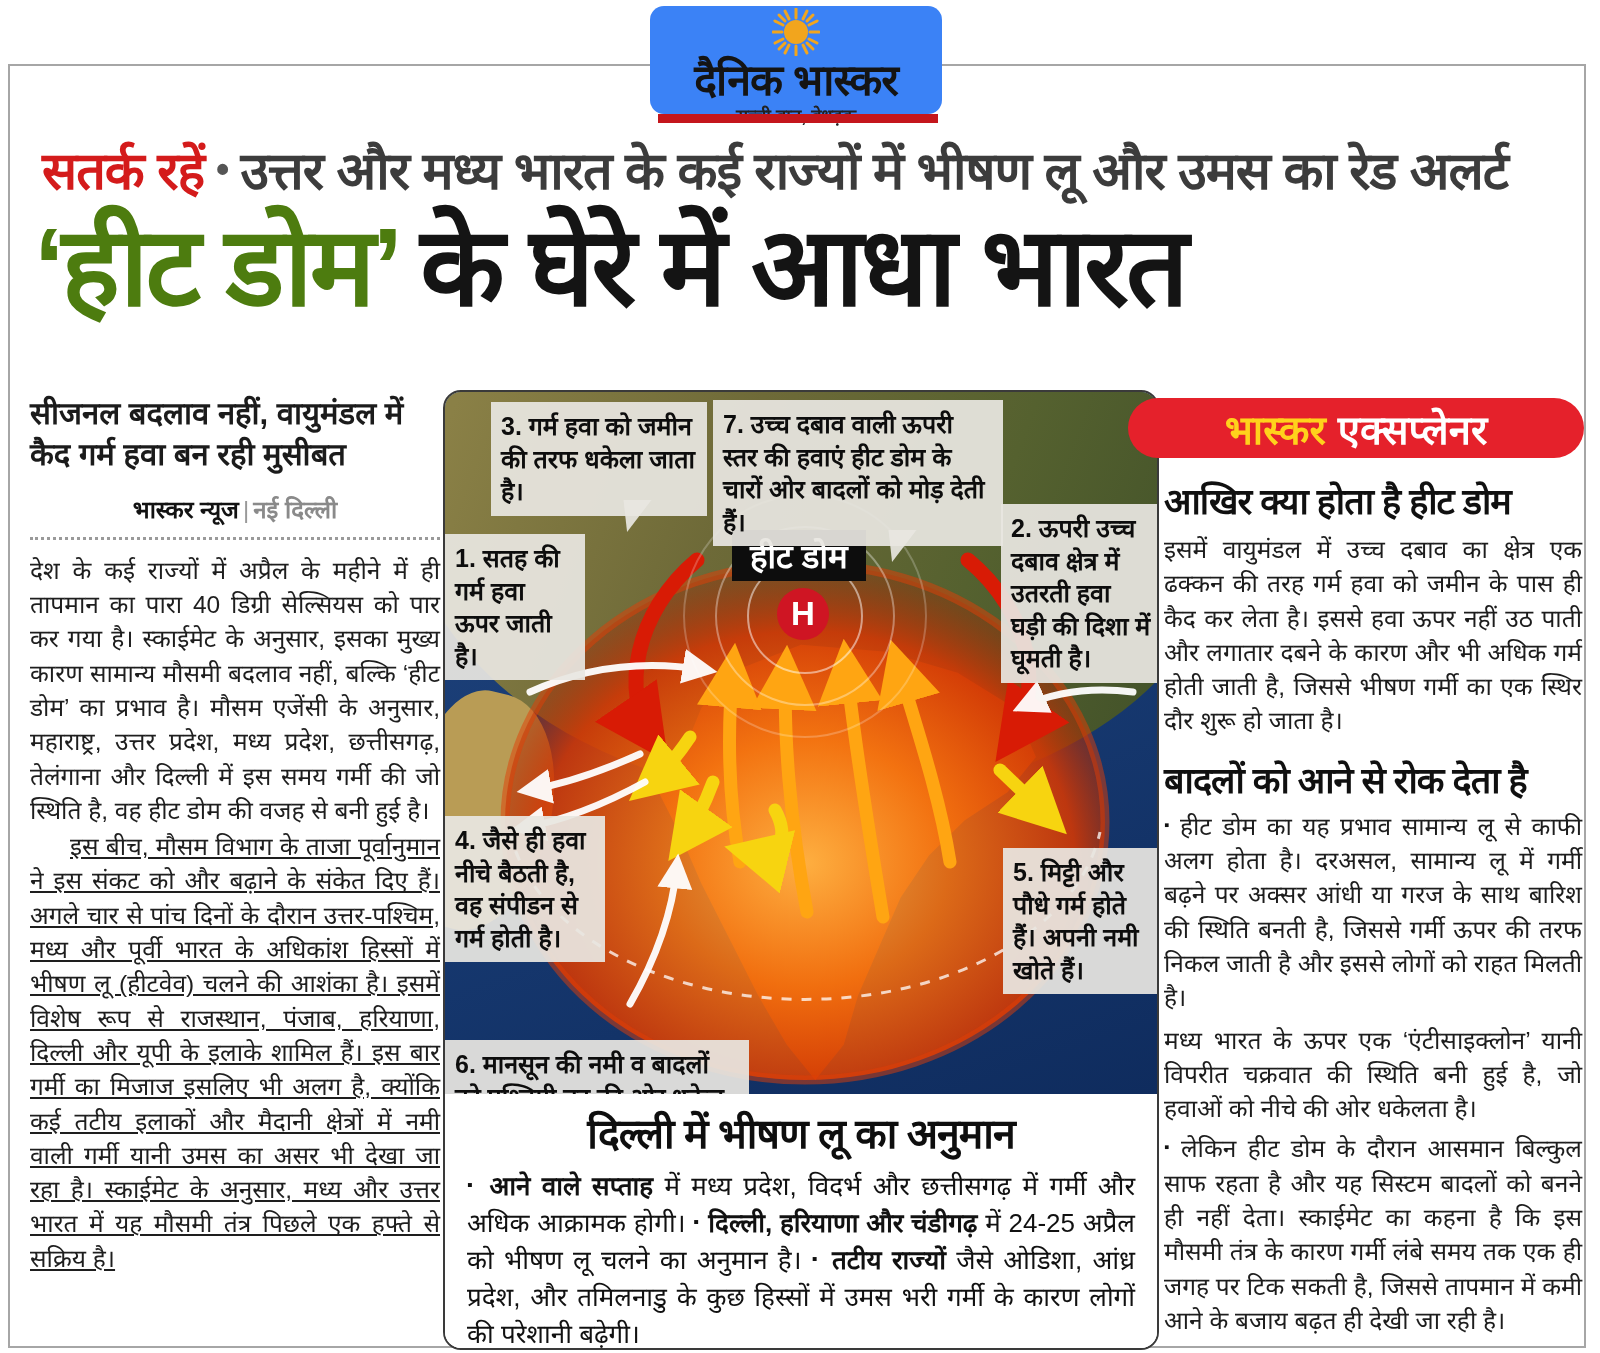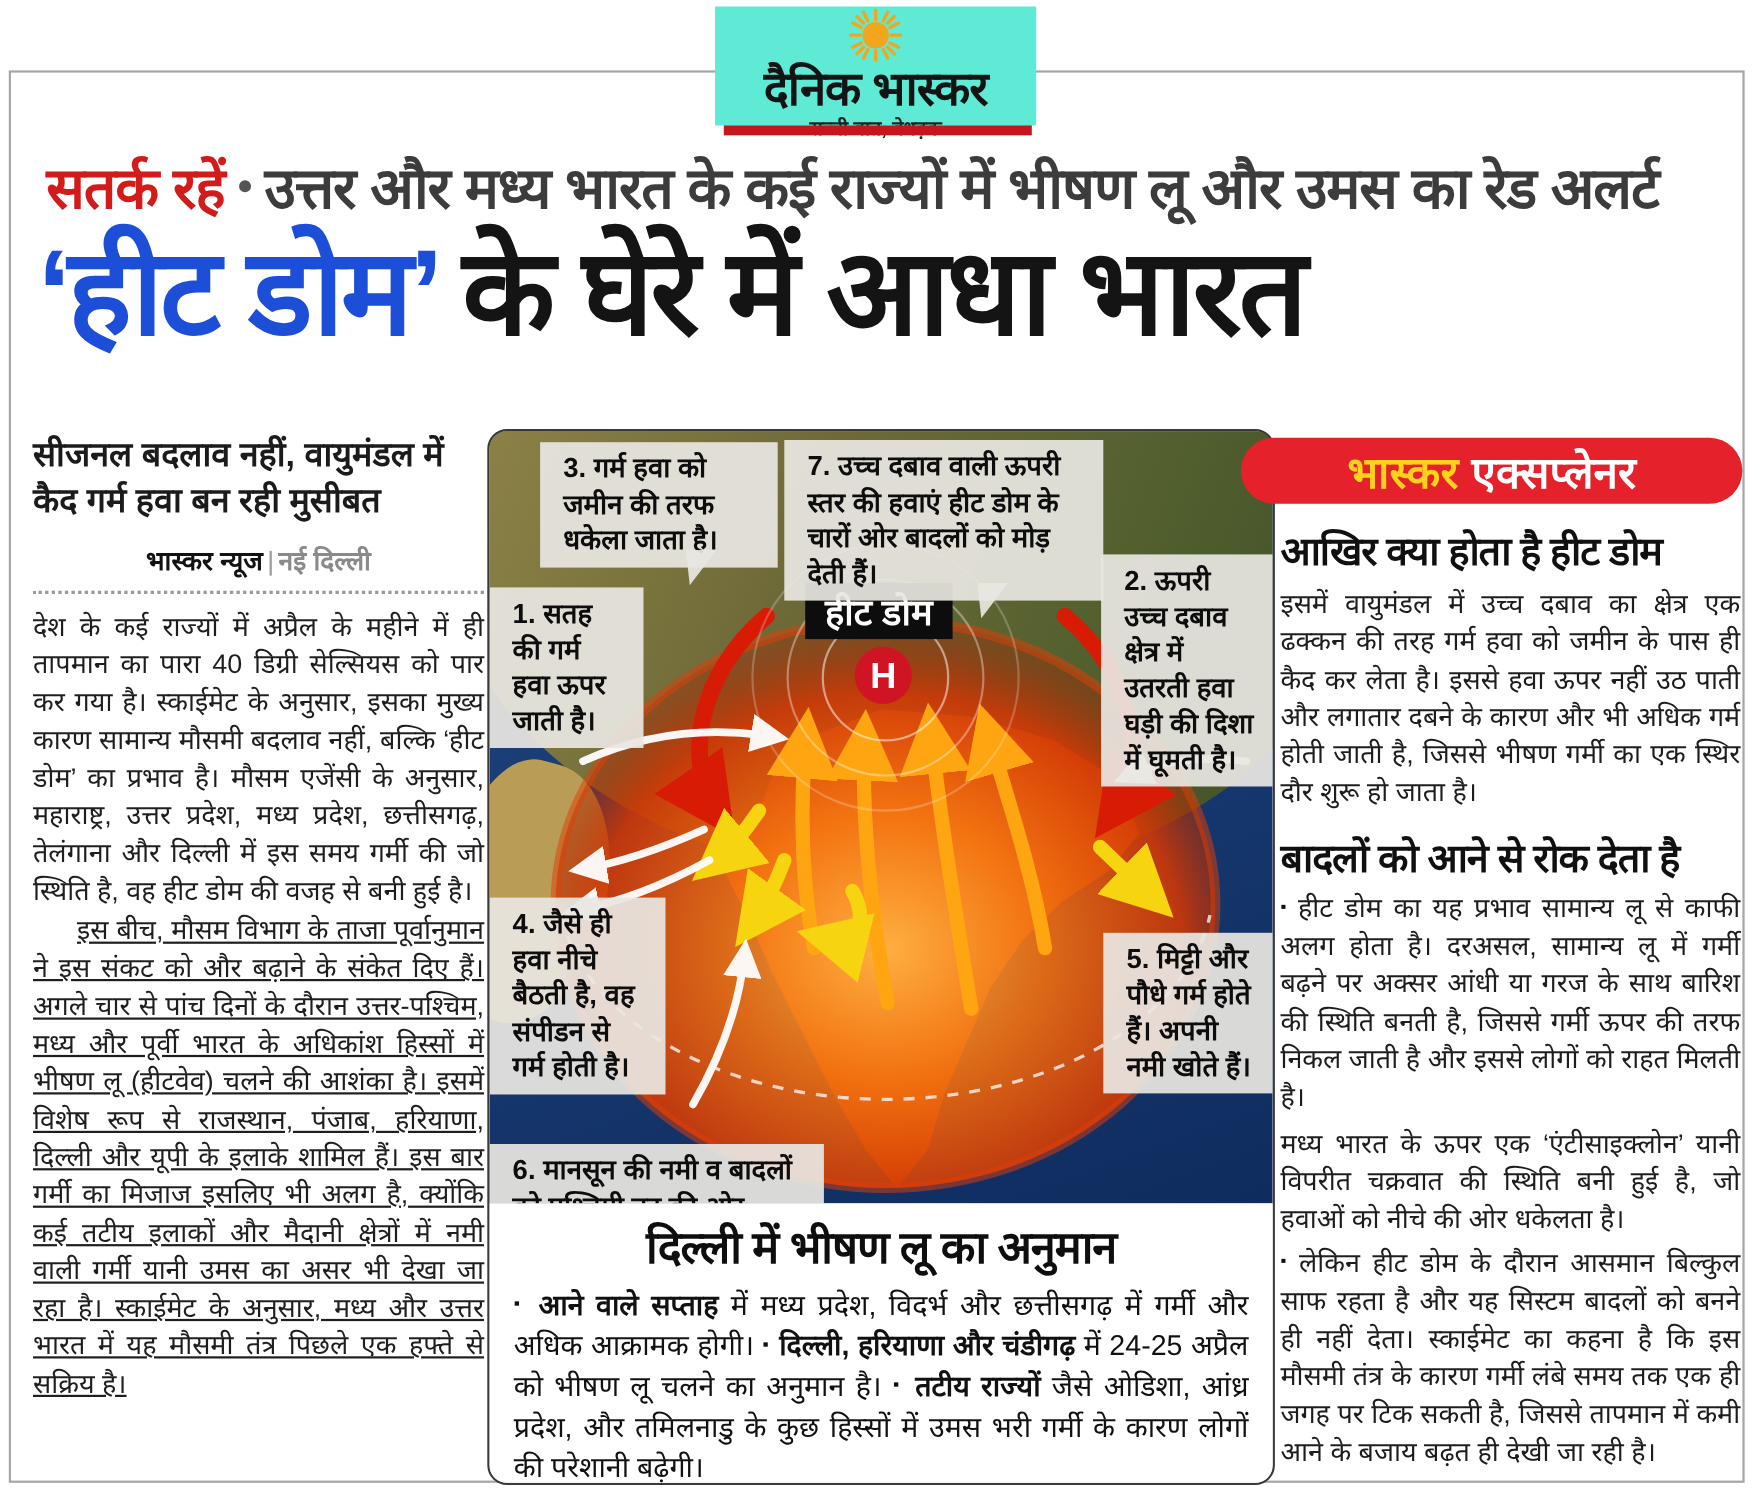--- a/index.html
+++ b/index.html
@@ -3,34 +3,34 @@
 <meta charset="utf-8">
 <style>
   html,body{margin:0;padding:0;}
   body{
     width:1600px;height:1353px;position:relative;background:#ffffff;
     font-family:"Liberation Sans","DejaVu Sans",sans-serif;color:#1a1a1a;overflow:hidden;
   }
   .frame{position:absolute;left:8px;top:64px;width:1578px;height:1284px;
     border:2px solid #a6a6a6;background:#fff;box-sizing:border-box;}
   
-  .masthead{position:absolute;left:650px;top:6px;width:292px;height:108px;background:#5eead4;
-    z-index:6;display:flex;flex-direction:column;align-items:center;justify-content:flex-start;border-radius:1px;}
+  .masthead{position:absolute;left:650px;top:6px;width:292px;height:108px;background:#3b82f6;
+    z-index:6;display:flex;flex-direction:column;align-items:center;justify-content:flex-start;border-radius:14px;}
   .sun{margin-top:2px;}
   .mast-title{font-size:43px;font-weight:bold;color:#141414;line-height:0.95;letter-spacing:-1px;}
   .mast-tag{font-size:18px;font-weight:bold;color:#222;margin-top:2px;}
   .redbar{position:absolute;left:658px;top:114px;width:280px;height:9px;background:#c4161c;z-index:6;}
   
   .banner{position:absolute;left:42px;top:133px;width:1520px;font-size:52px;font-weight:bold;
     color:#3c3c3c;letter-spacing:-1px;white-space:nowrap;}
   .banner .alert{color:#d41b1b;margin-right:12px;}
   .banner .dot{color:#555;margin-right:12px;font-size:38px;vertical-align:7px;}
   .headline{position:absolute;left:34px;top:198px;width:1550px;font-size:110px;font-weight:bold;
     color:#141414;letter-spacing:-3px;line-height:1.25;white-space:nowrap;}
-  .headline .hl{color:#1d4ed8;margin-right:20px;}
+  .headline .hl{color:#4d7c0f;margin-right:20px;}
   
   .left-col{position:absolute;left:30px;top:394px;width:410px;}
   .subhead{font-size:31px;font-weight:bold;color:#1b1b1b;line-height:1.32;}
   .byline{margin-top:16px;text-align:center;font-size:24px;font-weight:bold;}
   .byline .agency{color:#121212;}
   .byline .sep{color:#999;font-weight:normal;margin:0 4px;}
   .byline .city{color:#8a8a8a;}
   .dotrule{margin-top:12px;border-top:3px dotted #9a9a9a;height:0;}
   .bodytext{margin-top:14px;font-size:24.5px;color:#1e1e1e;text-align:justify;line-height:1.40;}
   .p2{text-indent:40px;margin-top:2px;text-decoration:underline;}
@@ -51,21 +51,21 @@
   .ring{position:absolute;border:2px solid rgba(255,255,255,.5);border-radius:50%;}
   .r1{left:302px;top:166px;width:112px;height:112px;}
   .r2{left:270px;top:134px;width:176px;height:176px;opacity:.7;}
   .r3{left:238px;top:102px;width:240px;height:240px;opacity:.45;}
   .dome-label{position:absolute;left:287px;top:138px;background:#0d0d0d;color:#fff;
     font-size:33px;font-weight:bold;padding:3px 18px;white-space:nowrap;}
   .h-badge{position:absolute;left:332px;top:196px;width:52px;height:52px;border-radius:50%;
     background:#cf1523;color:#fff;font-size:33px;font-weight:bold;
     display:flex;align-items:center;justify-content:center;}
   .callout{position:absolute;background:rgba(232,230,225,0.93);color:#0d0d0d;
-    font-size:25px;font-weight:bold;line-height:1.3;padding:8px 21px;box-sizing:border-box;}
+    font-size:25px;font-weight:bold;line-height:1.3;padding:8px 10px;box-sizing:border-box;}
   .c1{left:0;top:142px;width:140px;}
   .c2{left:556px;top:88px;width:160px;margin-top:24px;}
   .c3{left:46px;top:10px;width:216px;}
   .c4{left:0;top:424px;width:160px;}
   .c5{left:558px;top:456px;width:158px;}
   .c6{left:0;top:648px;width:304px;}
   .c7{left:268px;top:8px;width:290px;}
   .c3::after,.c7::after{content:"";position:absolute;bottom:-30px;left:58%;
     border:14px solid transparent;border-top:32px solid rgba(232,230,225,0.93);transform:skewX(-18deg);}
   .forecast{position:relative;height:256px;padding:10px 22px 0;background:#fff;box-sizing:border-box;}

